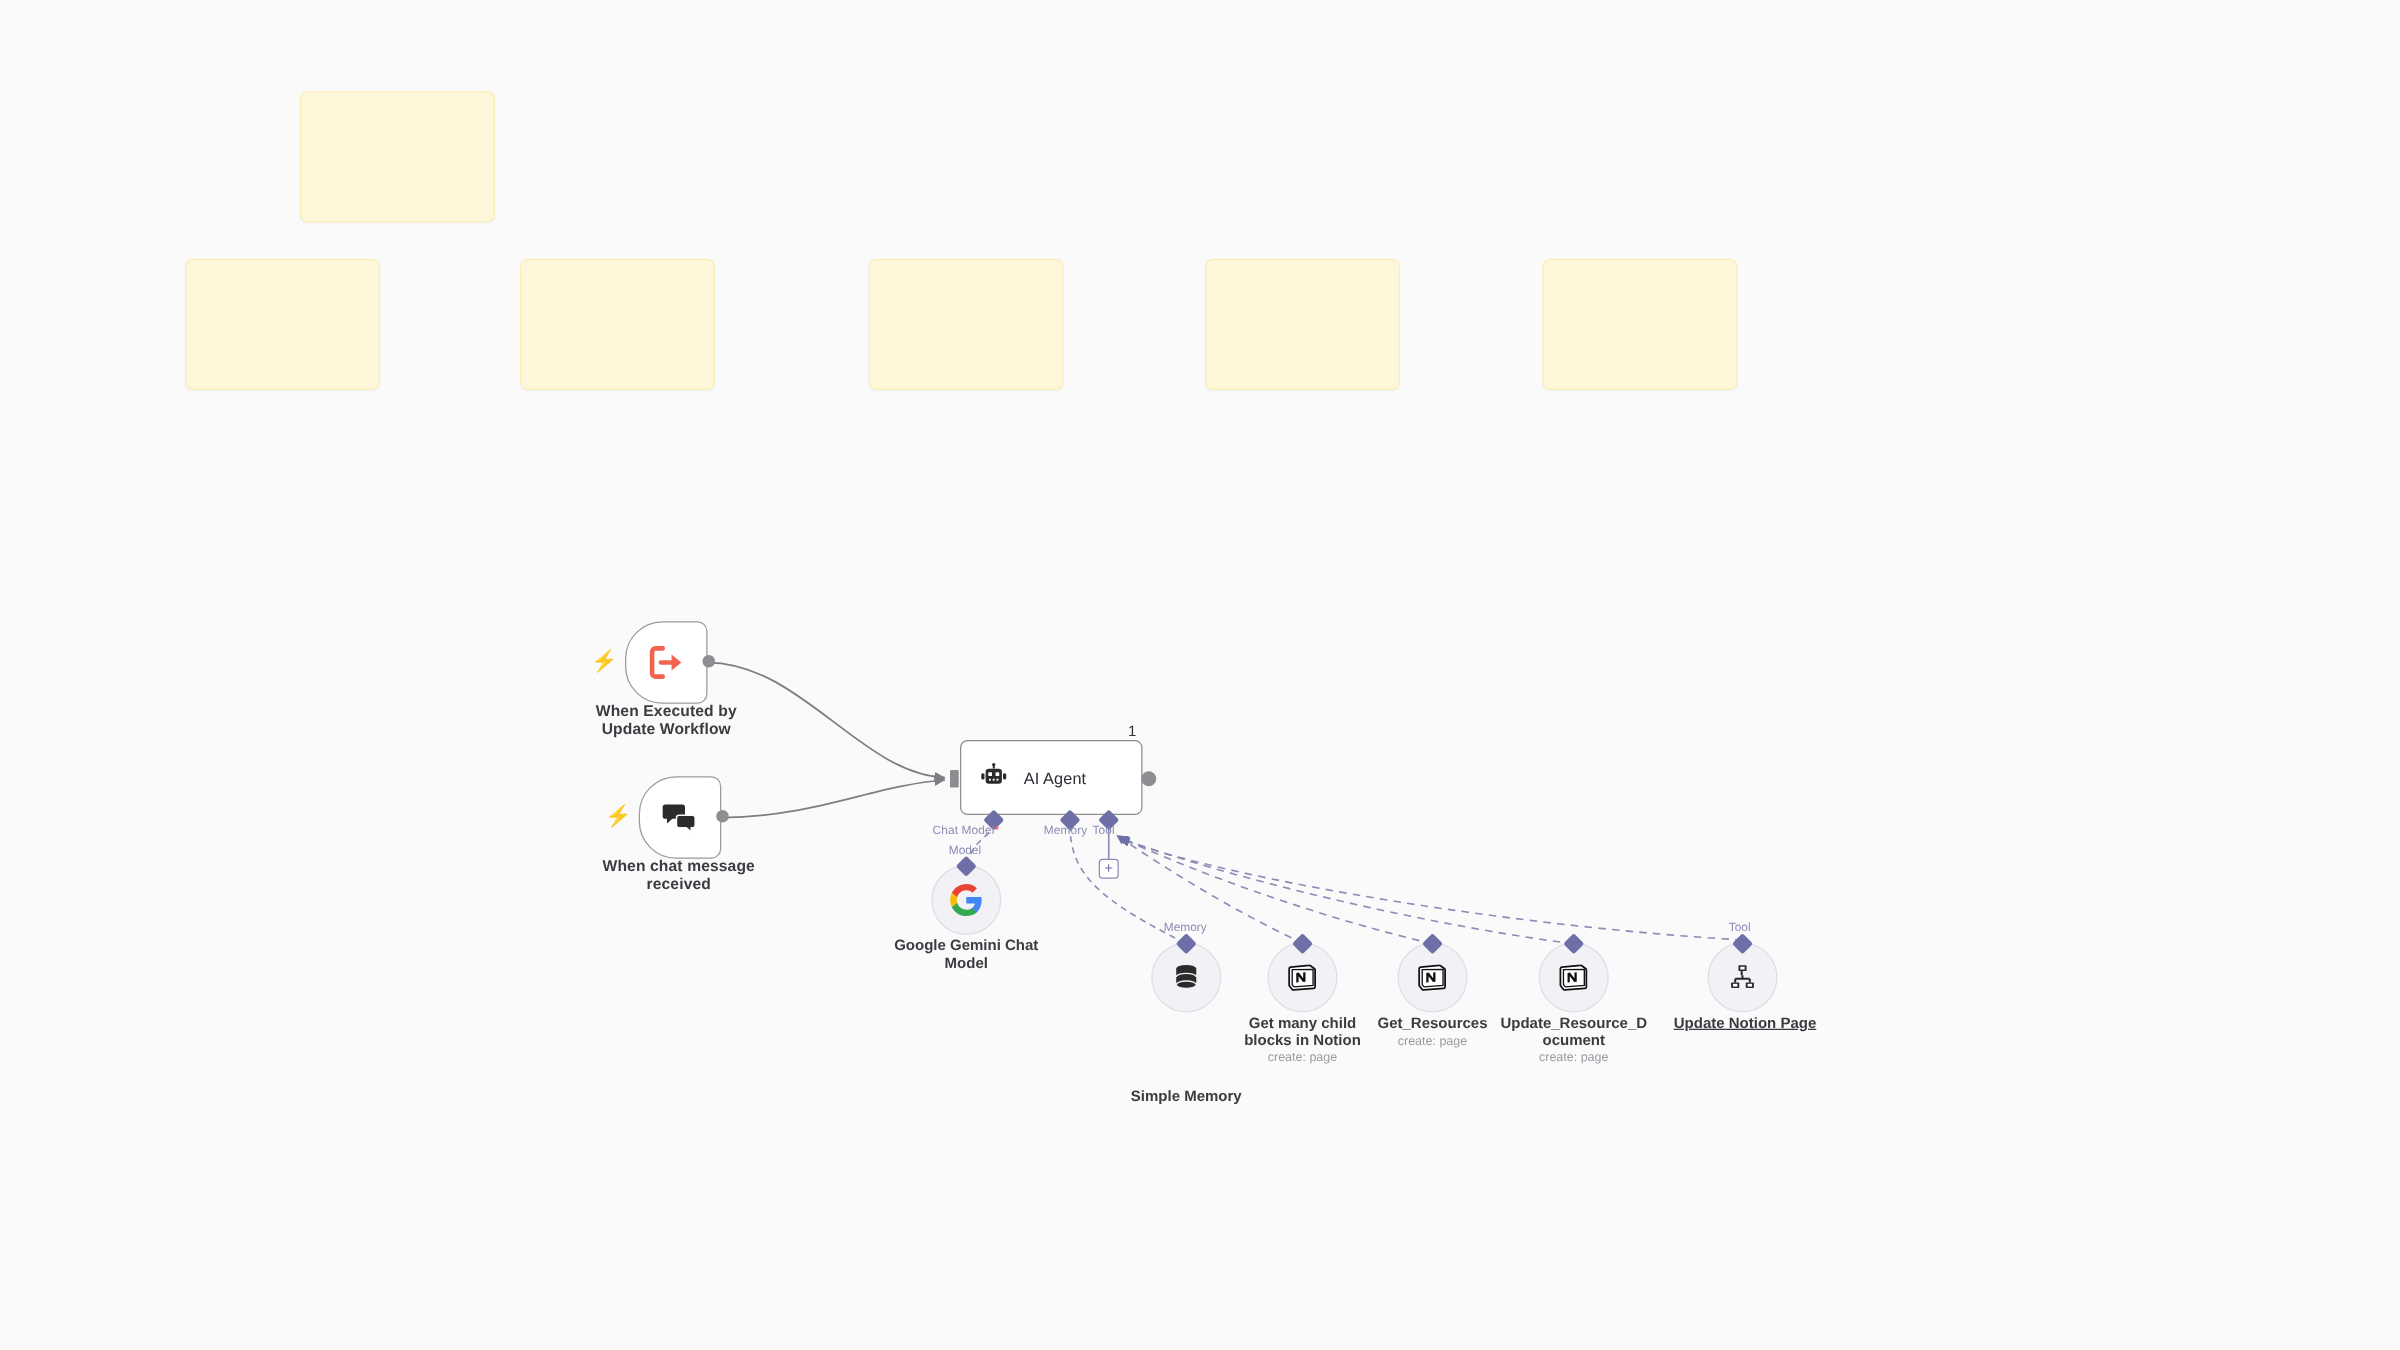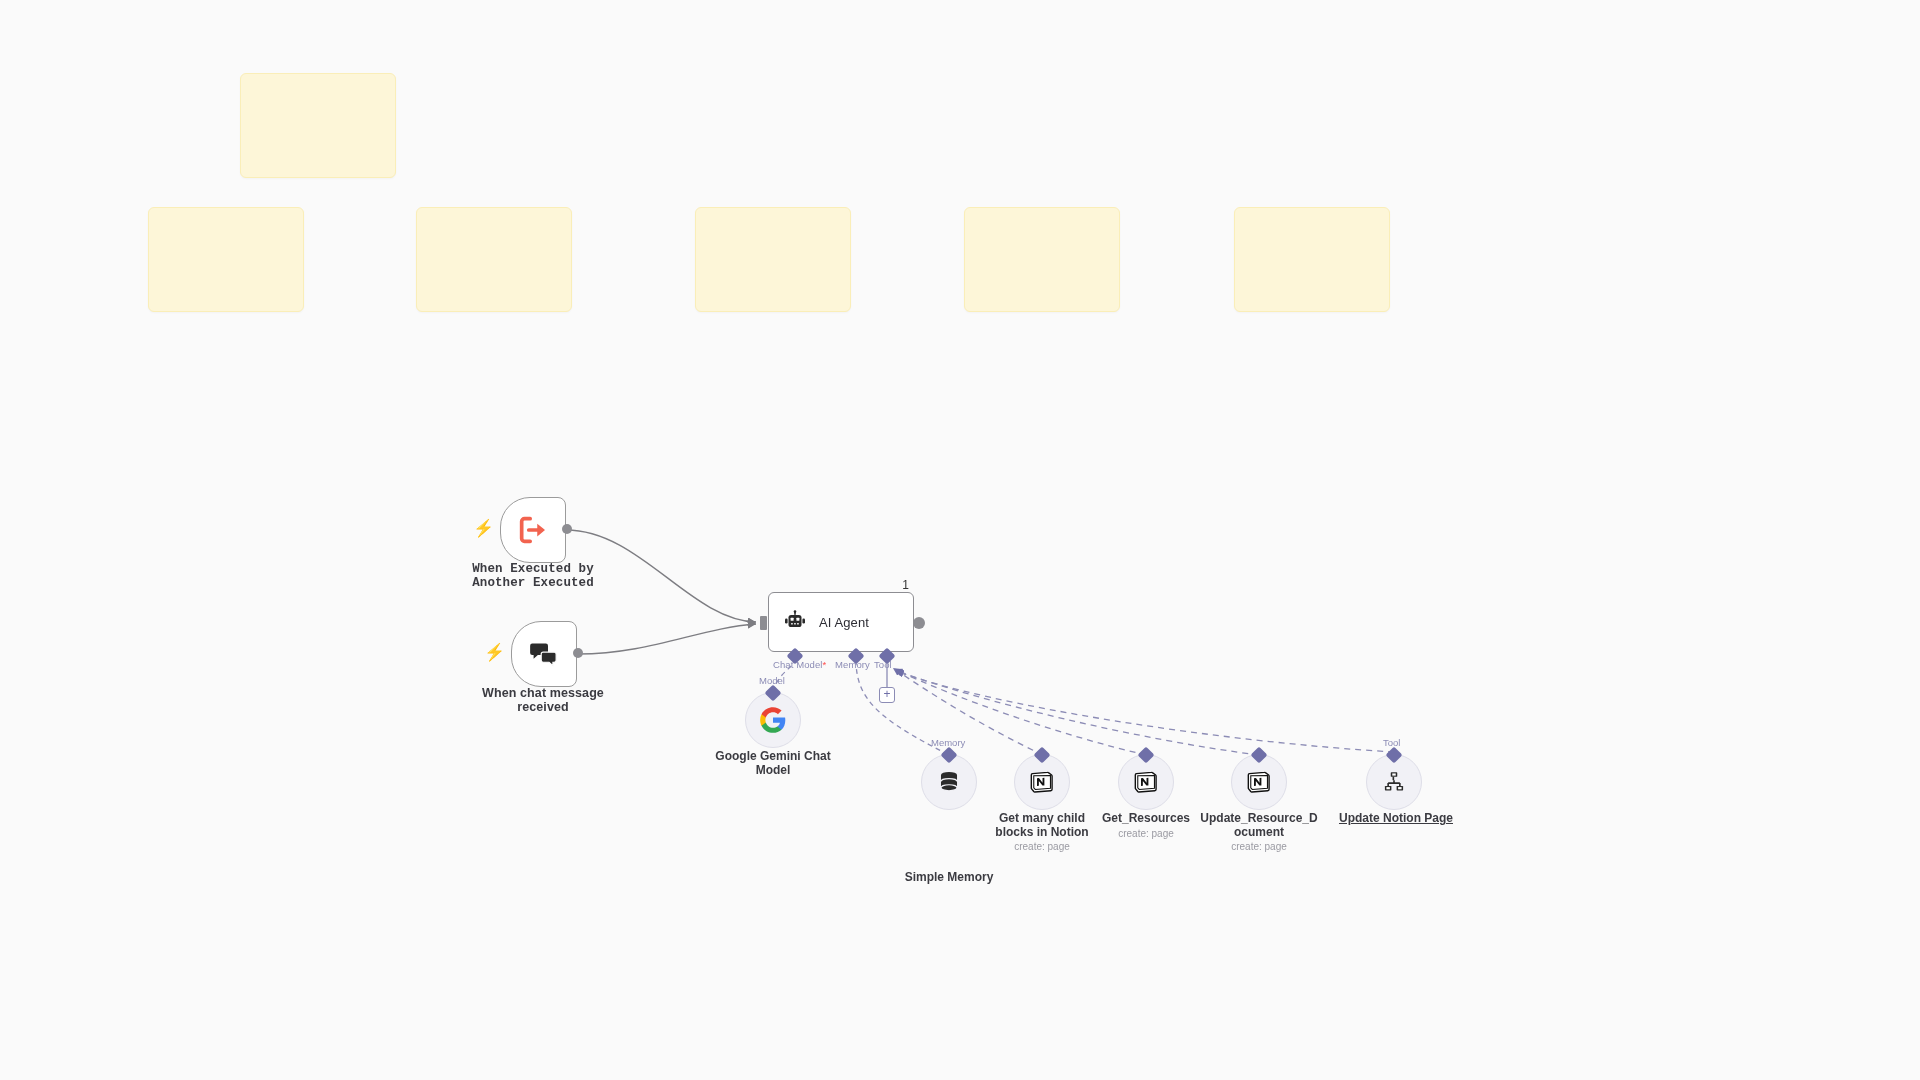--- a/index.html
+++ b/index.html
@@ -228,23 +228,23 @@
 
   <div class="trigger-node" style="left:500px;top:497px;">
     <span class="bolt">⚡</span>
     <svg width="34" height="34" viewBox="0 0 24 24">
       <path d="M10 4 H6 a2 2 0 0 0 -2 2 v12 a2 2 0 0 0 2 2 h4" fill="none" stroke="#f2634f" stroke-width="2.6" stroke-linecap="round"></path>
       <path d="M9 12 H18" stroke="#f2634f" stroke-width="2.6" stroke-linecap="round"></path>
       <path d="M15 7.5 L20.5 12 L15 16.5 Z" fill="#f2634f"></path>
     </svg>
     <div style="position:absolute;right:-7px;top:26px;width:10px;height:10px;background:#8d8d92;border-radius:50%;"></div>
   </div>
-  <div class="node-caption" style="left:460px;top:563px;width:146px;font-family:Liberation Mono, monospace;">
+  <div class="node-caption" style="left:460px;top:563px;width:146px;">
     <div>When Executed by</div>
-    <div>Another Executed</div>
+    <div>Update Workflow</div>
   </div>
 
   <div class="trigger-node" style="left:511px;top:621px;">
     <span class="bolt">⚡</span>
     <svg width="32" height="32" viewBox="0 0 24 24">
       <path d="M3.2 4.2 h10.2 a1.6 1.6 0 0 1 1.6 1.6 v5.4 a1.6 1.6 0 0 1 -1.6 1.6 H7.4 L4.2 15.6 v-2.8 H3.2 a1.6 1.6 0 0 1 -1.6 -1.6 V5.8 a1.6 1.6 0 0 1 1.6 -1.6 z" fill="#2b2b2b"></path>
       <path d="M11.4 10.6 h8.2 a1.5 1.5 0 0 1 1.5 1.5 v4.6 a1.5 1.5 0 0 1 -1.5 1.5 h-0.9 v2.6 l-2.9 -2.6 h-4.4 a1.5 1.5 0 0 1 -1.5 -1.5 v-4.6 a1.5 1.5 0 0 1 1.5 -1.5 z" fill="#2b2b2b" stroke="#fafafa" stroke-width="0.9"></path>
     </svg>
     <div style="position:absolute;right:-7px;top:26px;width:10px;height:10px;background:#8d8d92;border-radius:50%;"></div>
   </div>
@@ -267,21 +267,21 @@
       <rect x="8.2" y="13" width="1.5" height="1.5" fill="#ffffff"></rect>
       <rect x="11.2" y="13" width="1.5" height="1.5" fill="#ffffff"></rect>
       <rect x="14.2" y="13" width="1.5" height="1.5" fill="#ffffff"></rect>
     </svg>
     <div class="agent-title">AI Agent</div>
     <div class="run-badge">1</div>
     <div class="out-port"></div>
   </div>
 
   <div class="subport" style="left:789px;top:650px;"></div>
-  <div class="subport-label" style="left:773px;top:659px;"><span>Chat Model</span><span class="req">*</span></div>
+  <div class="subport-label" style="left:746px;top:659px;"><span>Chat Model</span><span class="req">*</span></div>
 
   <div class="subport" style="left:850px;top:650px;"></div>
   <div class="subport-label" style="left:835px;top:659px;">Memory</div>
 
   <div class="subport" style="left:881px;top:650px;"></div>
   <div class="subport-label" style="left:874px;top:659px;">Tool</div>
 
   <div class="add-tool-btn" style="left:879px;top:687px;">+</div>
 
   <div class="edge-label" style="left:759px;top:675px;">Model</div>

